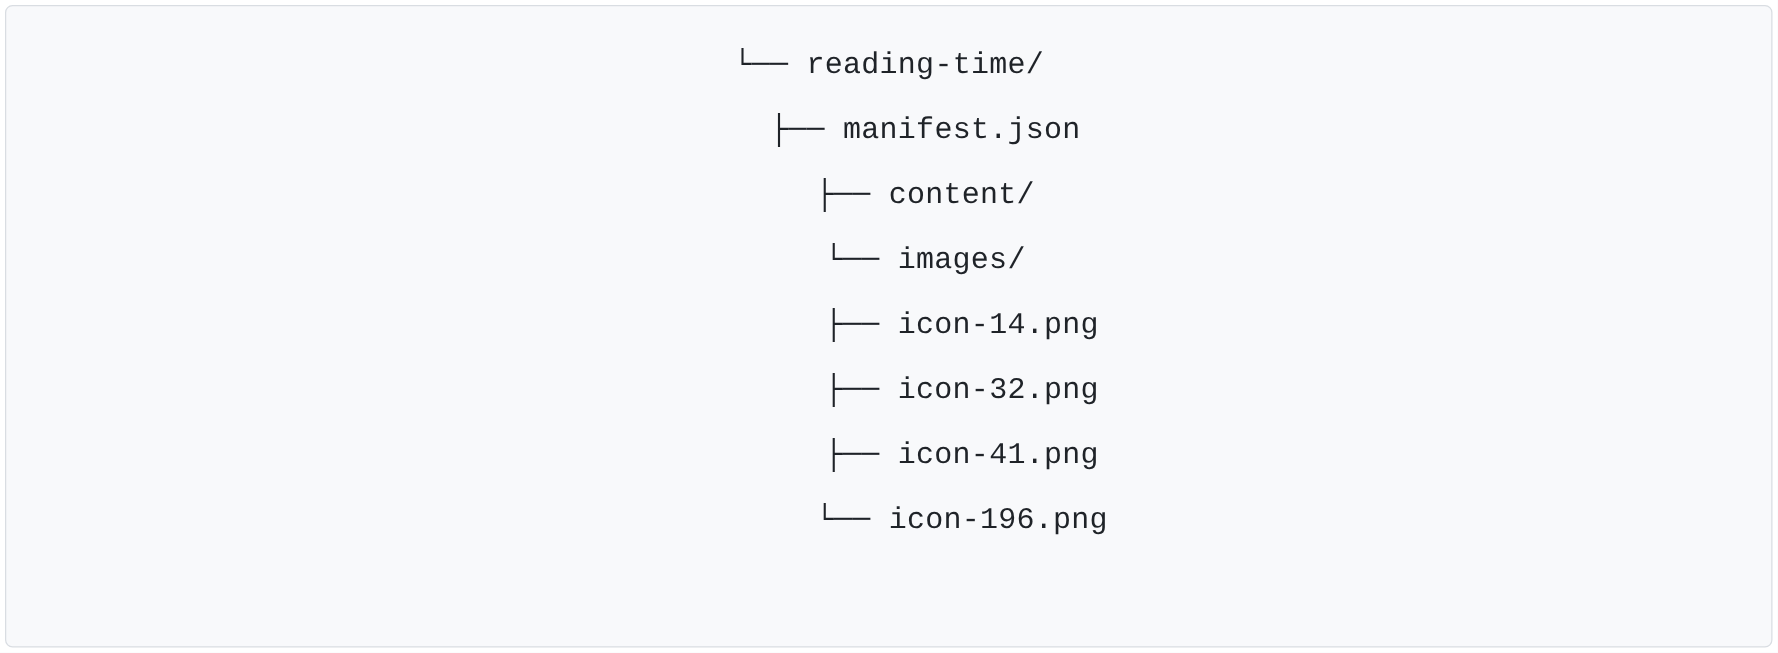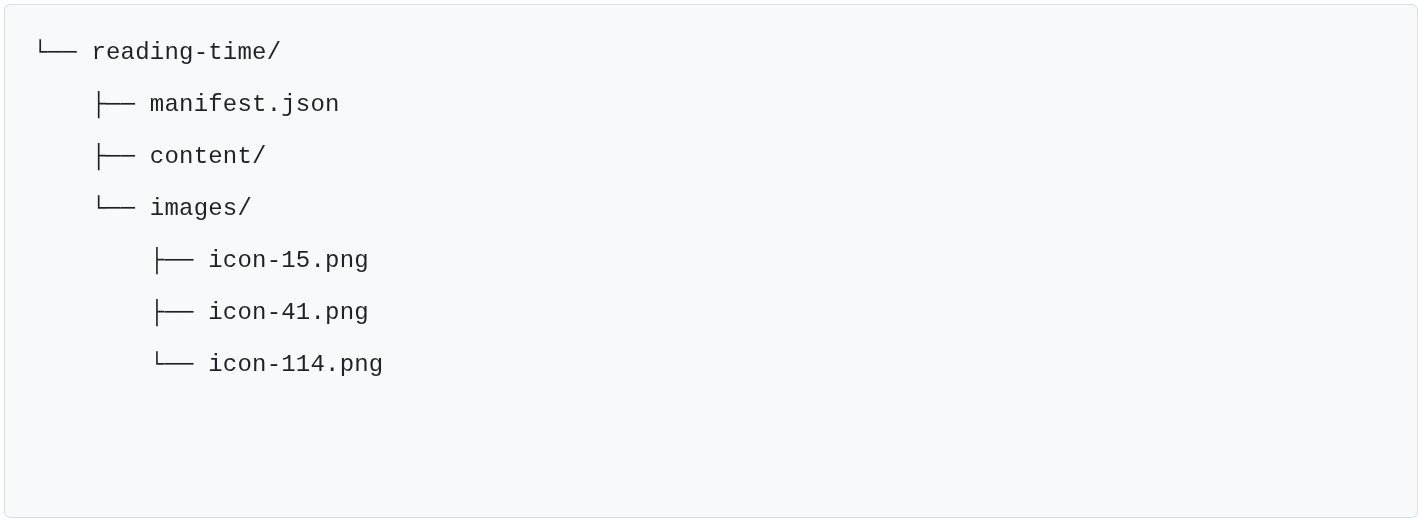--- a/index.html
+++ b/index.html
@@ -21,26 +21,28 @@
       padding: 22px 28px;
       overflow: hidden;
     }
     .tree-line {
       font-size: 24px;
       line-height: 52px;
       color: #1f2328;
       white-space: pre;
       font-weight: 400;
       letter-spacing: 0.2px;
+      text-align: center;
     }
   </style>
 </head>
 <body>
 
 <div class="code-block">
   <div class="tree-line">└── reading-time/</div>
   <div class="tree-line">    ├── manifest.json</div>
   <div class="tree-line">    ├── content/</div>
   <div class="tree-line">    └── images/</div>
-  <div class="tree-line">        ├── icon-15.png</div>
+  <div class="tree-line">        ├── icon-14.png</div>
+  <div class="tree-line">        ├── icon-32.png</div>
   <div class="tree-line">        ├── icon-41.png</div>
-  <div class="tree-line">        └── icon-114.png</div>
+  <div class="tree-line">        └── icon-196.png</div>
 </div>
 
 </body></html>

